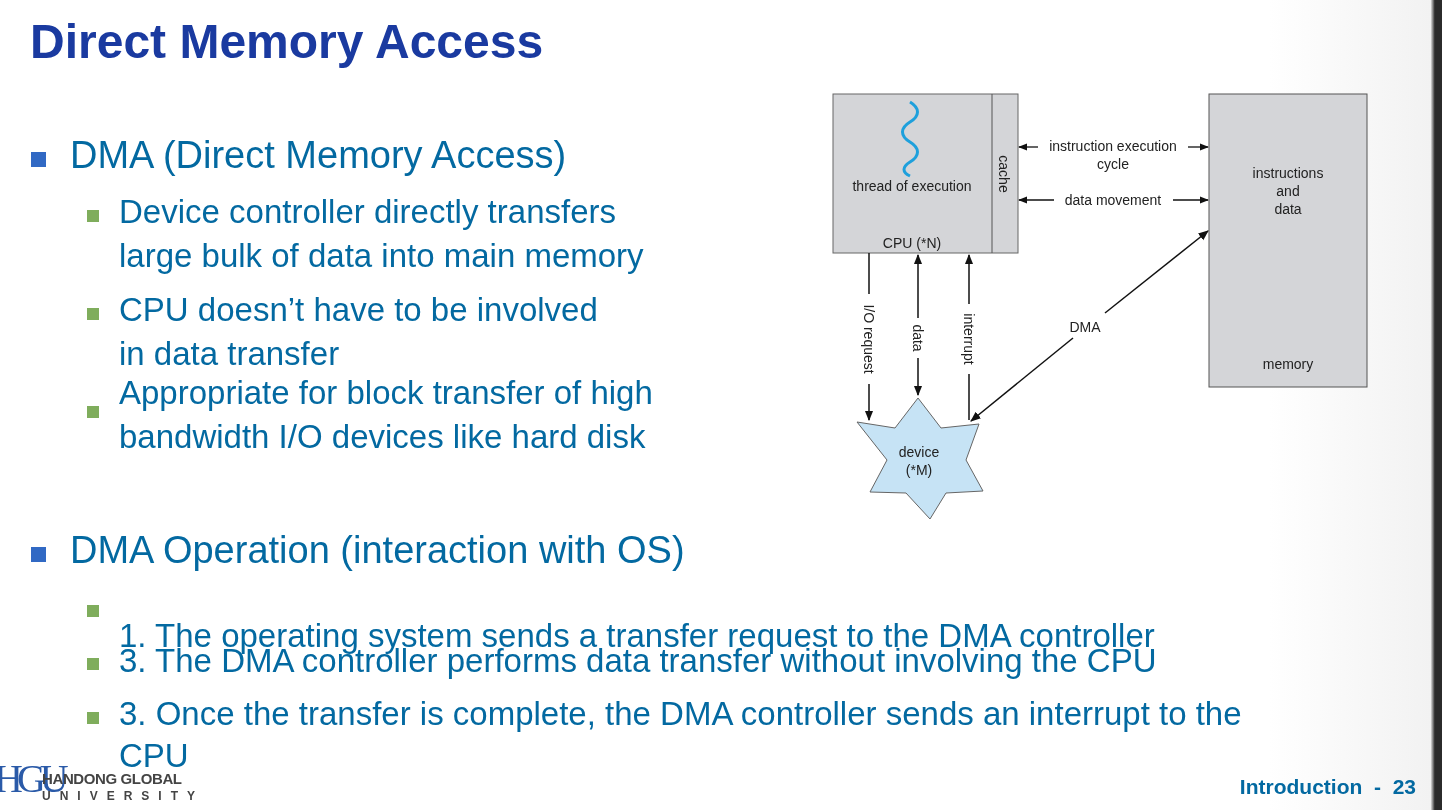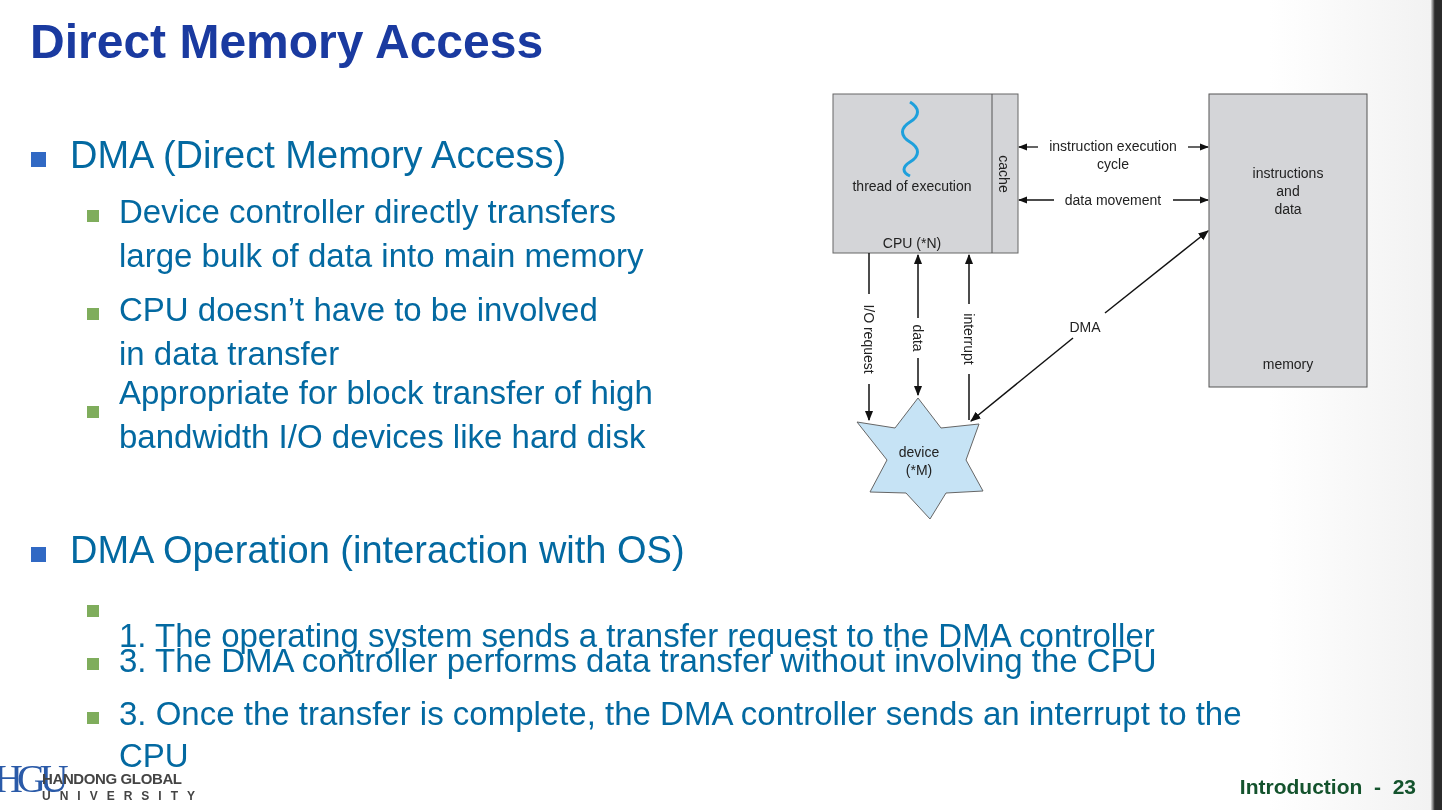--- a/index.html
+++ b/index.html
@@ -17,21 +17,21 @@
   .l1 { font-size:38px; left:70px; }
   .l2 { font-size:33px; left:119px; line-height:44px; }
   .sq1 { position:absolute; width:15px; height:15px; background:#3169c4; }
   .sq2 { position:absolute; width:12px; height:12px; background:#7fad5c; }
   .diagram { position:absolute; left:0; top:0; }
   .diagram text { font-family:"Liberation Sans", sans-serif; fill:#222; }
   .logo { position:absolute; left:0; top:752px; }
   .footer {
     position:absolute; right:26px; top:775px;
     font-family:"Liberation Sans", sans-serif; font-weight:bold;
-    font-size:21px; color:#14532d;
+    font-size:21px; color:#0369a1;
   }
 </style>
 </head>
 <body>
 
 <div class="title">Direct Memory Access</div>
 
 <div class="sq1" style="left:31px; top:152px;"></div>
 <div class="bul l1" style="top:134px;">DMA (Direct Memory Access)</div>
 

